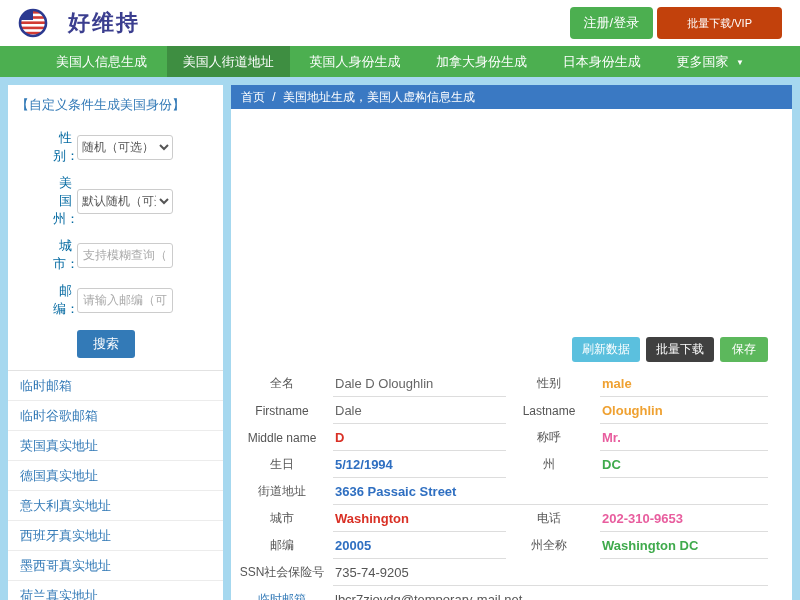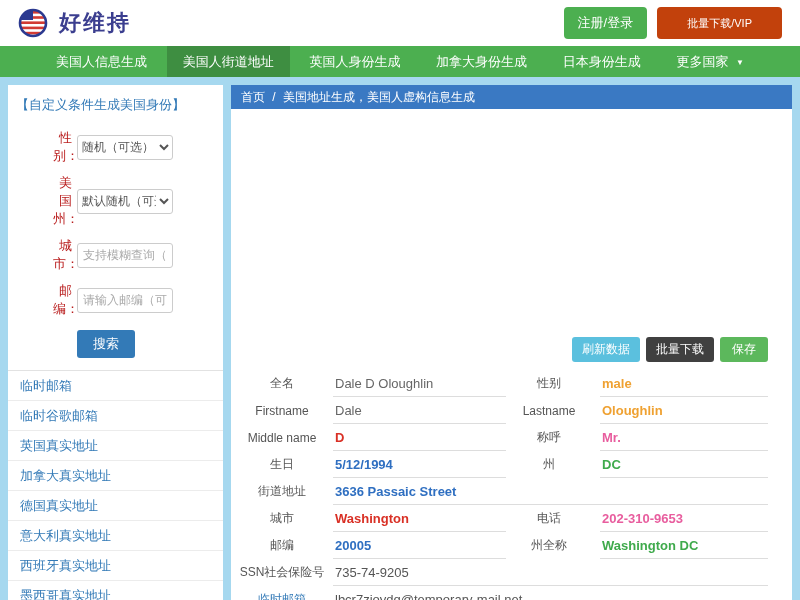--- a/index.html
+++ b/index.html
@@ -1,42 +1,42 @@
 <!DOCTYPE html>
 <html><head>
 <meta charset="utf-8">
 <style>
   * { box-sizing: border-box; margin: 0; padding: 0; }
   html, body { width: 800px; height: 600px; overflow: hidden; }
   body { background: #a6d8ef; font-family: "Liberation Sans", "DejaVu Sans", sans-serif; }
 
   
   .topbar { height: 46px; background: #fff; display: flex; align-items: center; justify-content: space-between; padding: 0 18px; }
-  .brand { display: flex; align-items: center; gap: 11px; }
+  .brand { display: flex; align-items: center; gap: 20px; }
   .brand-name { font-size: 22px; font-weight: bold; color: #3b3e8f; letter-spacing: 2px; }
-  .top-actions { display: flex; gap: 10px; }
+  .top-actions { display: flex; gap: 4px; }
   .btn { border: none; color: #fff; border-radius: 4px; cursor: pointer; font-family: inherit; }
   .btn-register { background: #4caf50; font-size: 13px; padding: 7px 14px; }
   .btn-vip { background: #c2410c; font-size: 11px; padding: 7px 30px; }
 
   
   .nav { height: 31px; background: #4caf50; display: flex; align-items: stretch; justify-content: space-between; padding: 0 40px; }
   .nav-item { color: #fff; font-size: 13px; line-height: 31px; padding: 0 16px; cursor: pointer; white-space: nowrap; }
   .nav-item.active { background: #3e8e41; }
   .caret { font-size: 8px; margin-left: 4px; vertical-align: 1px; }
 
   
   .content { display: flex; gap: 8px; padding: 8px; align-items: stretch; }
 
   
   .sidebar { width: 215px; background: #fff; flex: none; }
   .sidebar-title { color: #337ab7; font-size: 13px; padding: 11px 8px 13px; }
   .sform { padding: 2px 0 10px; }
   .sform-row { display: flex; align-items: center; margin-bottom: 9px; }
-  .sform-label { width: 64px; text-align: right; font-size: 13px; color: #b91c1c; flex: none; padding-left: 45px; }
+  .sform-label { width: 64px; text-align: right; font-size: 13px; color: #0369a1; flex: none; padding-left: 45px; }
   .sform-control { width: 96px; margin-left: 5px; }
   select.sform-control { height: 25px; font-size: 12px; color: #555; border: 1px solid #ccc; border-radius: 3px; background: #fff; font-family: inherit; }
   input.sform-control { height: 25px; font-size: 12px; color: #555; border: 1px solid #ccc; border-radius: 3px; padding: 0 5px; font-family: inherit; }
   input::placeholder { color: #aaa; }
   .btn-search { background: #337ab7; font-size: 13px; padding: 5px 16px; margin: 3px 0 2px 69px; border-radius: 3px; }
   .side-links { border-top: 1px solid #e2e2e2; }
   .side-link { display: block; font-size: 13px; color: #337ab7; text-decoration: none; padding: 0 12px; line-height: 29px; border-bottom: 1px solid #ececec; }
 
   
   .main { flex: 1; background: #fff; min-width: 0; }
@@ -129,21 +129,20 @@
         <span class="sform-label">邮编：</span>
         <input class="sform-control" placeholder="请输入邮编（可选）" style="">
       </div>
       <button class="btn btn-search">搜索</button>
     </div>
 
     <div class="side-links">
       <a href="#" class="side-link">临时邮箱</a>
       <a href="#" class="side-link">临时谷歌邮箱</a>
       <a href="#" class="side-link">英国真实地址</a>
-      <a href="#" class="side-link">加拿大真实地址</a>
       <a href="#" class="side-link">德国真实地址</a>
       <a href="#" class="side-link">意大利真实地址</a>
       <a href="#" class="side-link">西班牙真实地址</a>
       <a href="#" class="side-link">墨西哥真实地址</a>
       <a href="#" class="side-link">荷兰真实地址</a>
       <a href="#" class="side-link">挪威真实地址</a>
 
     </div>
   </div>
 

